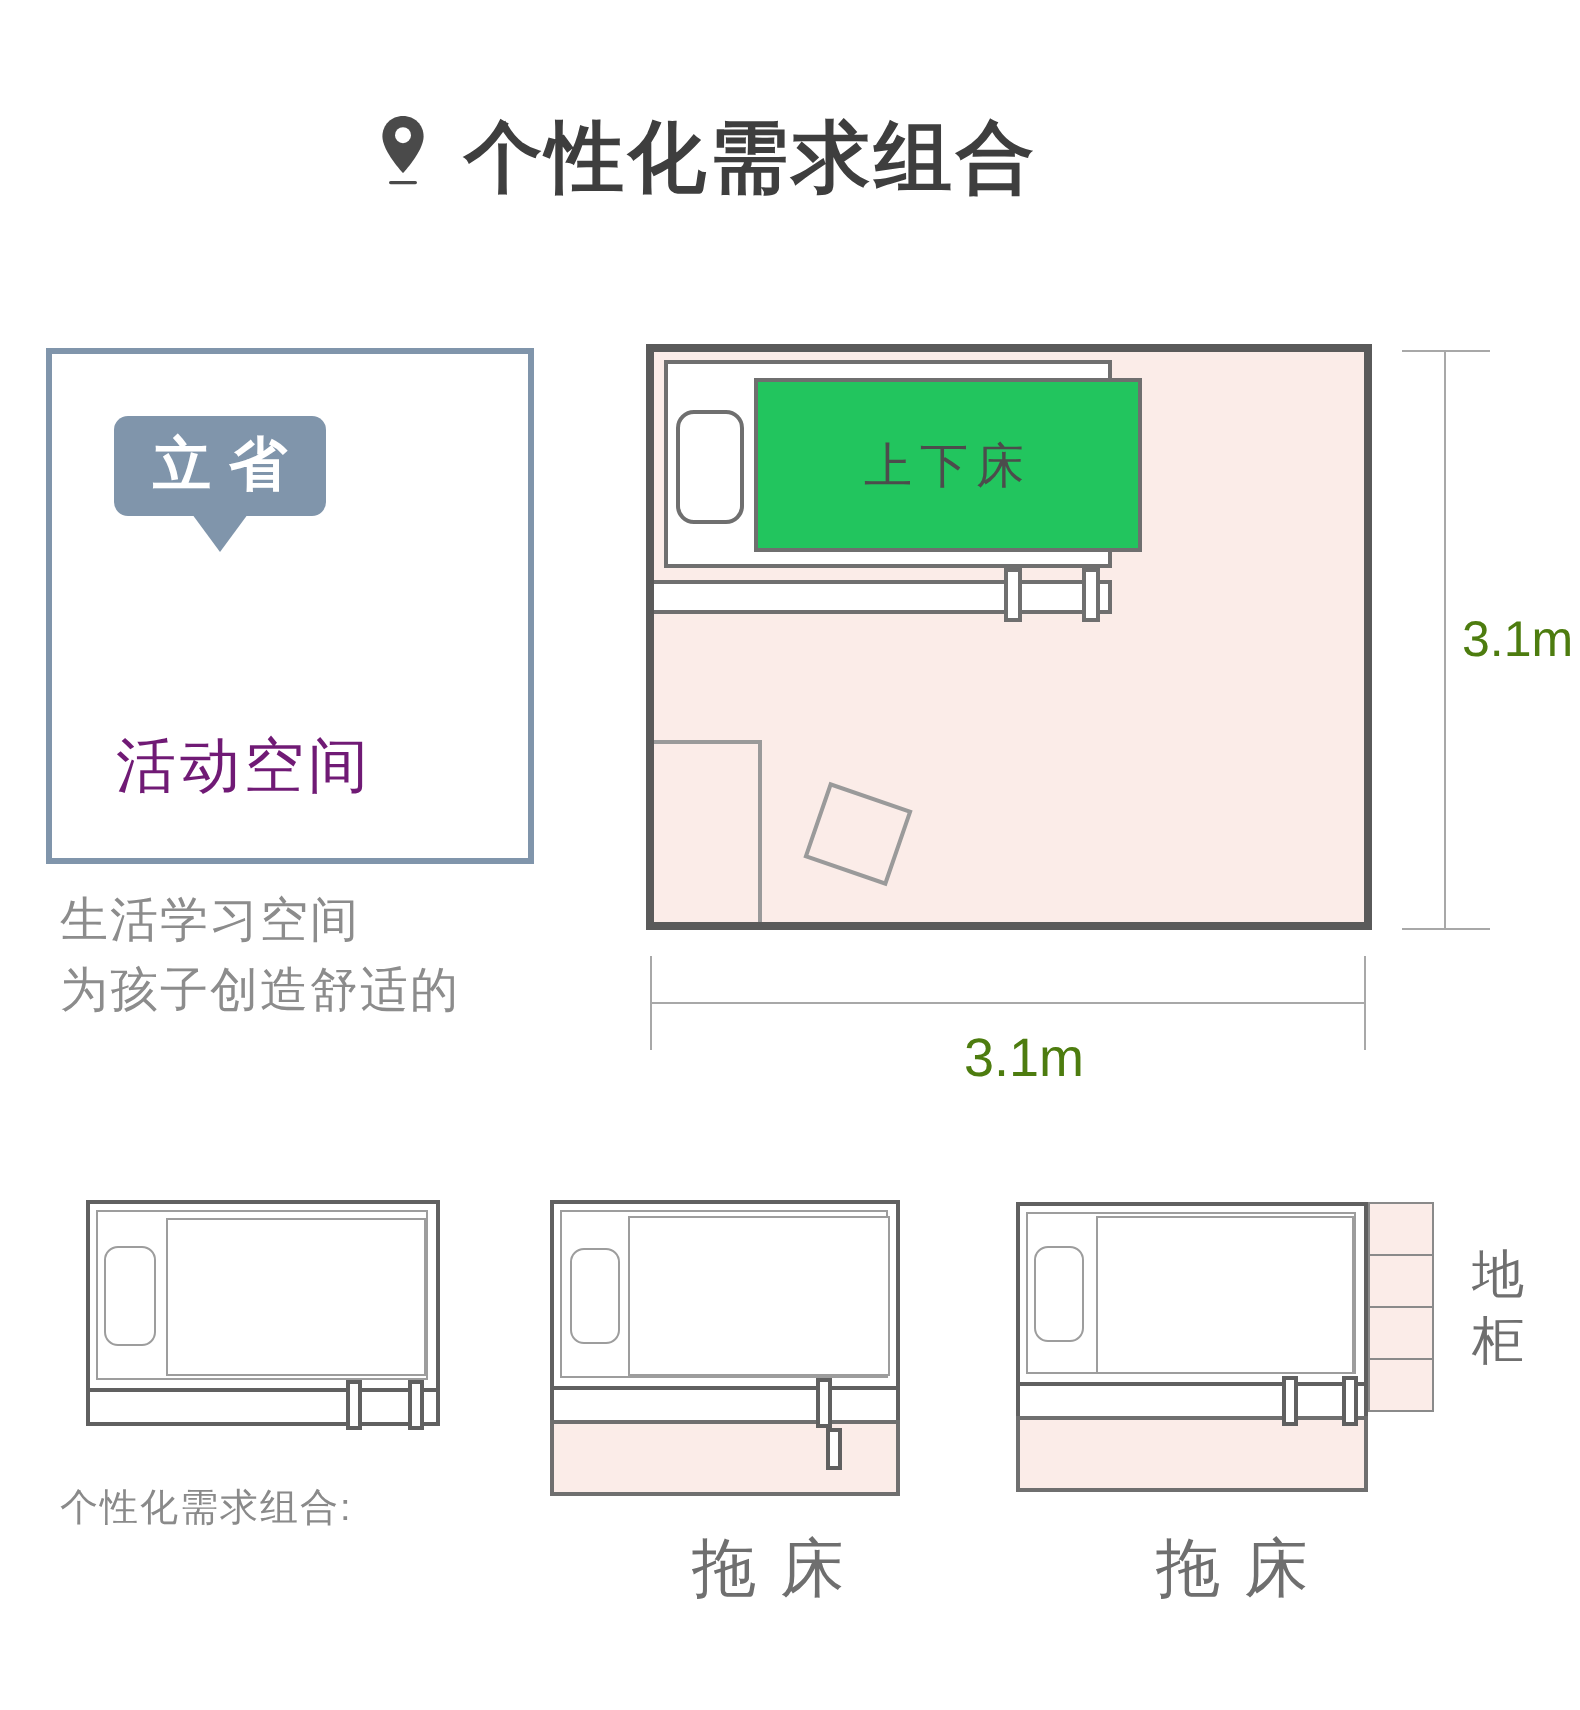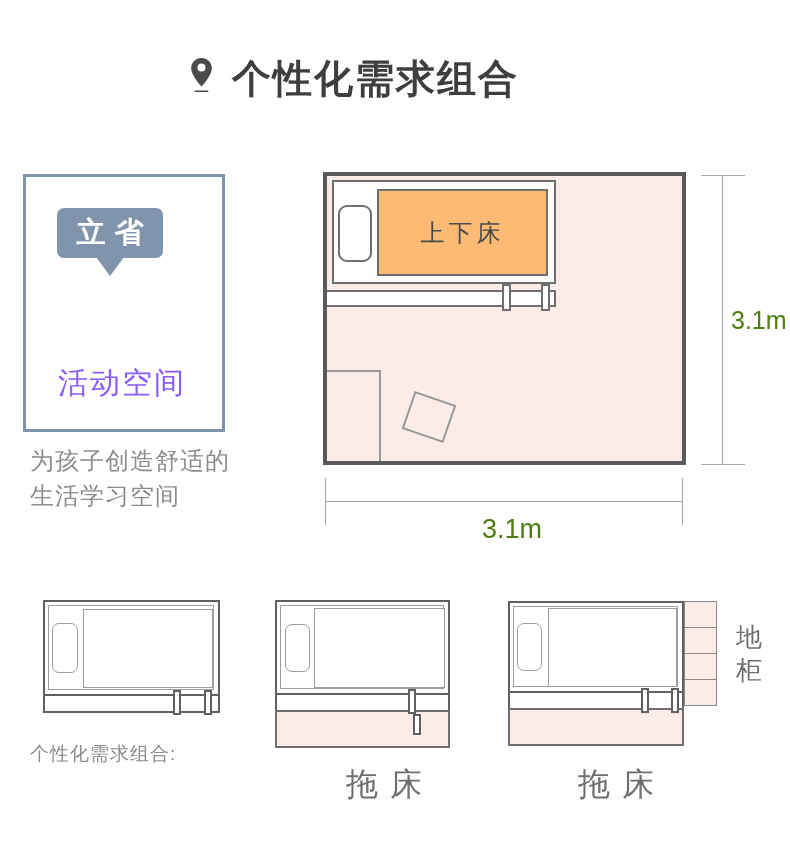--- a/index.html
+++ b/index.html
@@ -12,21 +12,21 @@
 
   
   .page-title {
     left: 232px; top: 52px;
     font-size: 39px; font-weight: 700; color: #3e3e3e; letter-spacing: 2px;
   }
   .pin-icon { left: 190px; top: 57px; }
 
   
   .savings-box {
-    left: 23px; top: 174px; width: 202px; height: 258px;
+    left: 23px; top: 174px; width: 244px; height: 258px;
     border: 3px solid #8095ab; background: #fff;
   }
   .savings-badge {
     left: 31px; top: 31px; width: 106px; height: 50px;
     background: #8095ab; border-radius: 7px;
     color: #fff; font-size: 29px; font-weight: 600; letter-spacing: 9px;
     display: flex; align-items: center; justify-content: center;
     padding-left: 9px; 
   }
   .savings-badge-tail {
@@ -37,21 +37,21 @@
   .savings-value {
     left: 30px; top: 88px;
     font-size: 100px; font-weight: 700; color: #8095ab;
     line-height: 1; letter-spacing: -4px;
   }
   .savings-value sup {
     font-size: 44px; position: relative; top: -54px; letter-spacing: 0;
   }
   .savings-caption {
     left: 32px; top: 186px;
-    font-size: 30px; color: #8b5cf6; letter-spacing: 2px; text-align: right;
+    font-size: 30px; color: #701a75; letter-spacing: 2px; text-align: right;
   }
 
   .description {
     left: 30px; top: 443px;
     font-size: 24px; line-height: 35px; color: #8c8c8c; letter-spacing: 1px;
   }
 
   
   .room {
     left: 323px; top: 172px; width: 363px; height: 293px;
@@ -59,22 +59,22 @@
   }
   .bed-frame {
     left: 5px; top: 4px; width: 224px; height: 104px;
     border: 2px solid #6f6f6f; background: #fff;
   }
   .pillow {
     left: 11px; top: 29px; width: 34px; height: 57px;
     border: 2px solid #6f6f6f; border-radius: 9px; background: #fff;
   }
   .mattress {
-    left: 50px; top: 13px; width: 171px; height: 87px;
-    border: 2px solid #6f6f6f; background: #fdba74;
+    left: 50px; top: 13px; width: 194px; height: 87px;
+    border: 2px solid #6f6f6f; background: #22c55e;
     display: flex; align-items: center; justify-content: center;
   }
   .mattress span { font-size: 24px; color: #4c4c4c; letter-spacing: 4px; }
   .rail {
     left: 0; top: 114px; width: 229px; height: 17px;
     border: 2px solid #6f6f6f; border-left: none; background: #fff;
   }
   .post { width: 9px; height: 27px; border: 2px solid #6f6f6f; background: #fff; }
   .room .post-a { left: 175px; top: 108px; }
   .room .post-b { left: 214px; top: 108px; }
@@ -137,22 +137,22 @@
 </div>
 <div class="abs page-title">个性化需求组合</div>
 
 <div class="abs savings-box">
   <div class="abs savings-badge">立省</div>
   <div class="abs savings-badge-tail"></div>
   <div class="abs savings-caption">活动空间</div>
 </div>
 
 <div class="abs description">
+  <div>生活学习空间</div>
   <div>为孩子创造舒适的</div>
-  <div>生活学习空间</div>
 </div>
 
 <div class="abs room">
   <div class="abs bed-frame"></div>
   <div class="abs pillow"></div>
   <div class="abs mattress">
     <span>上下床</span>
   </div>
   <div class="abs rail"></div>
   <div class="abs post post-a"></div>

